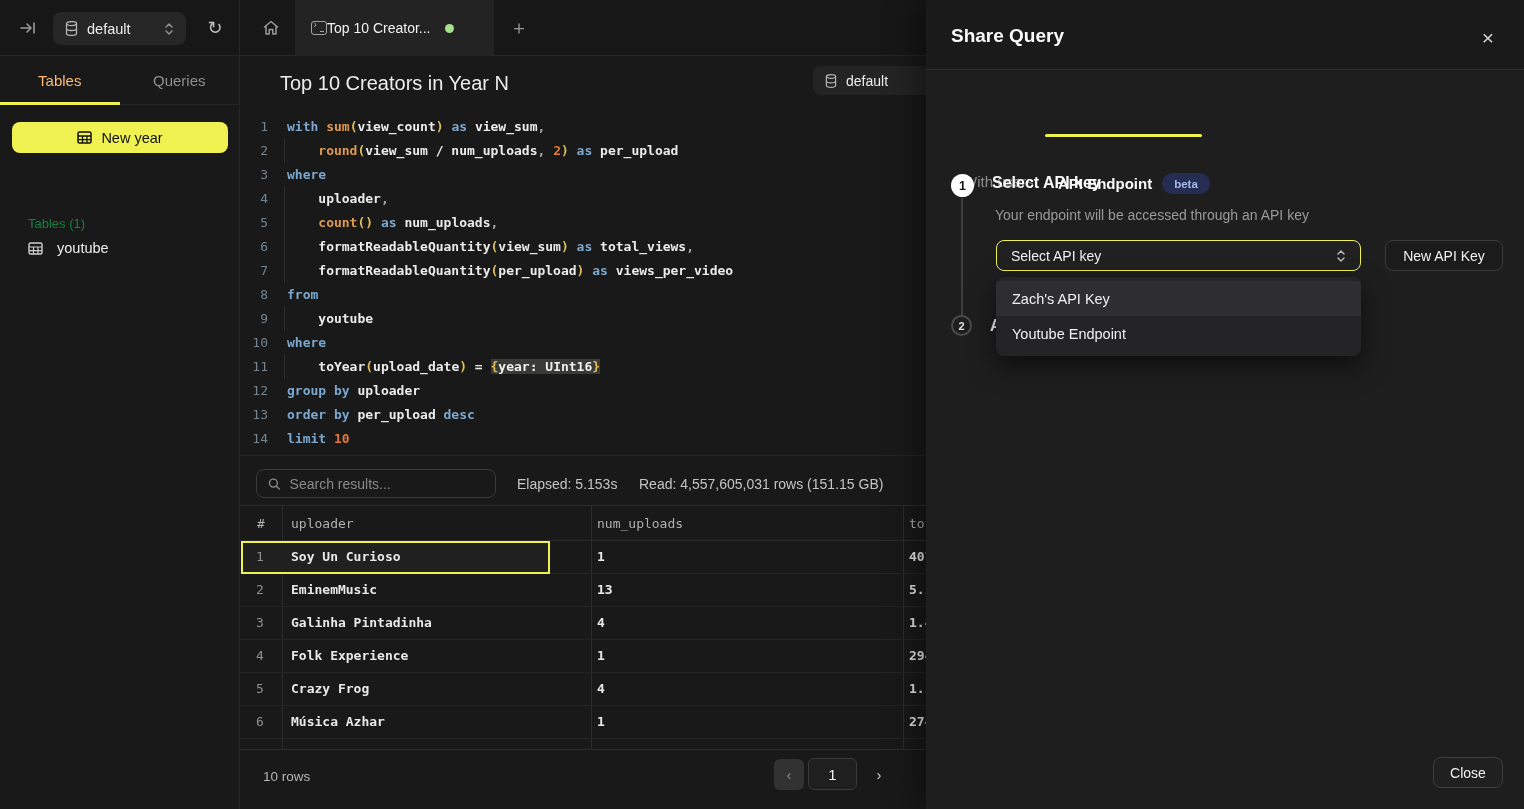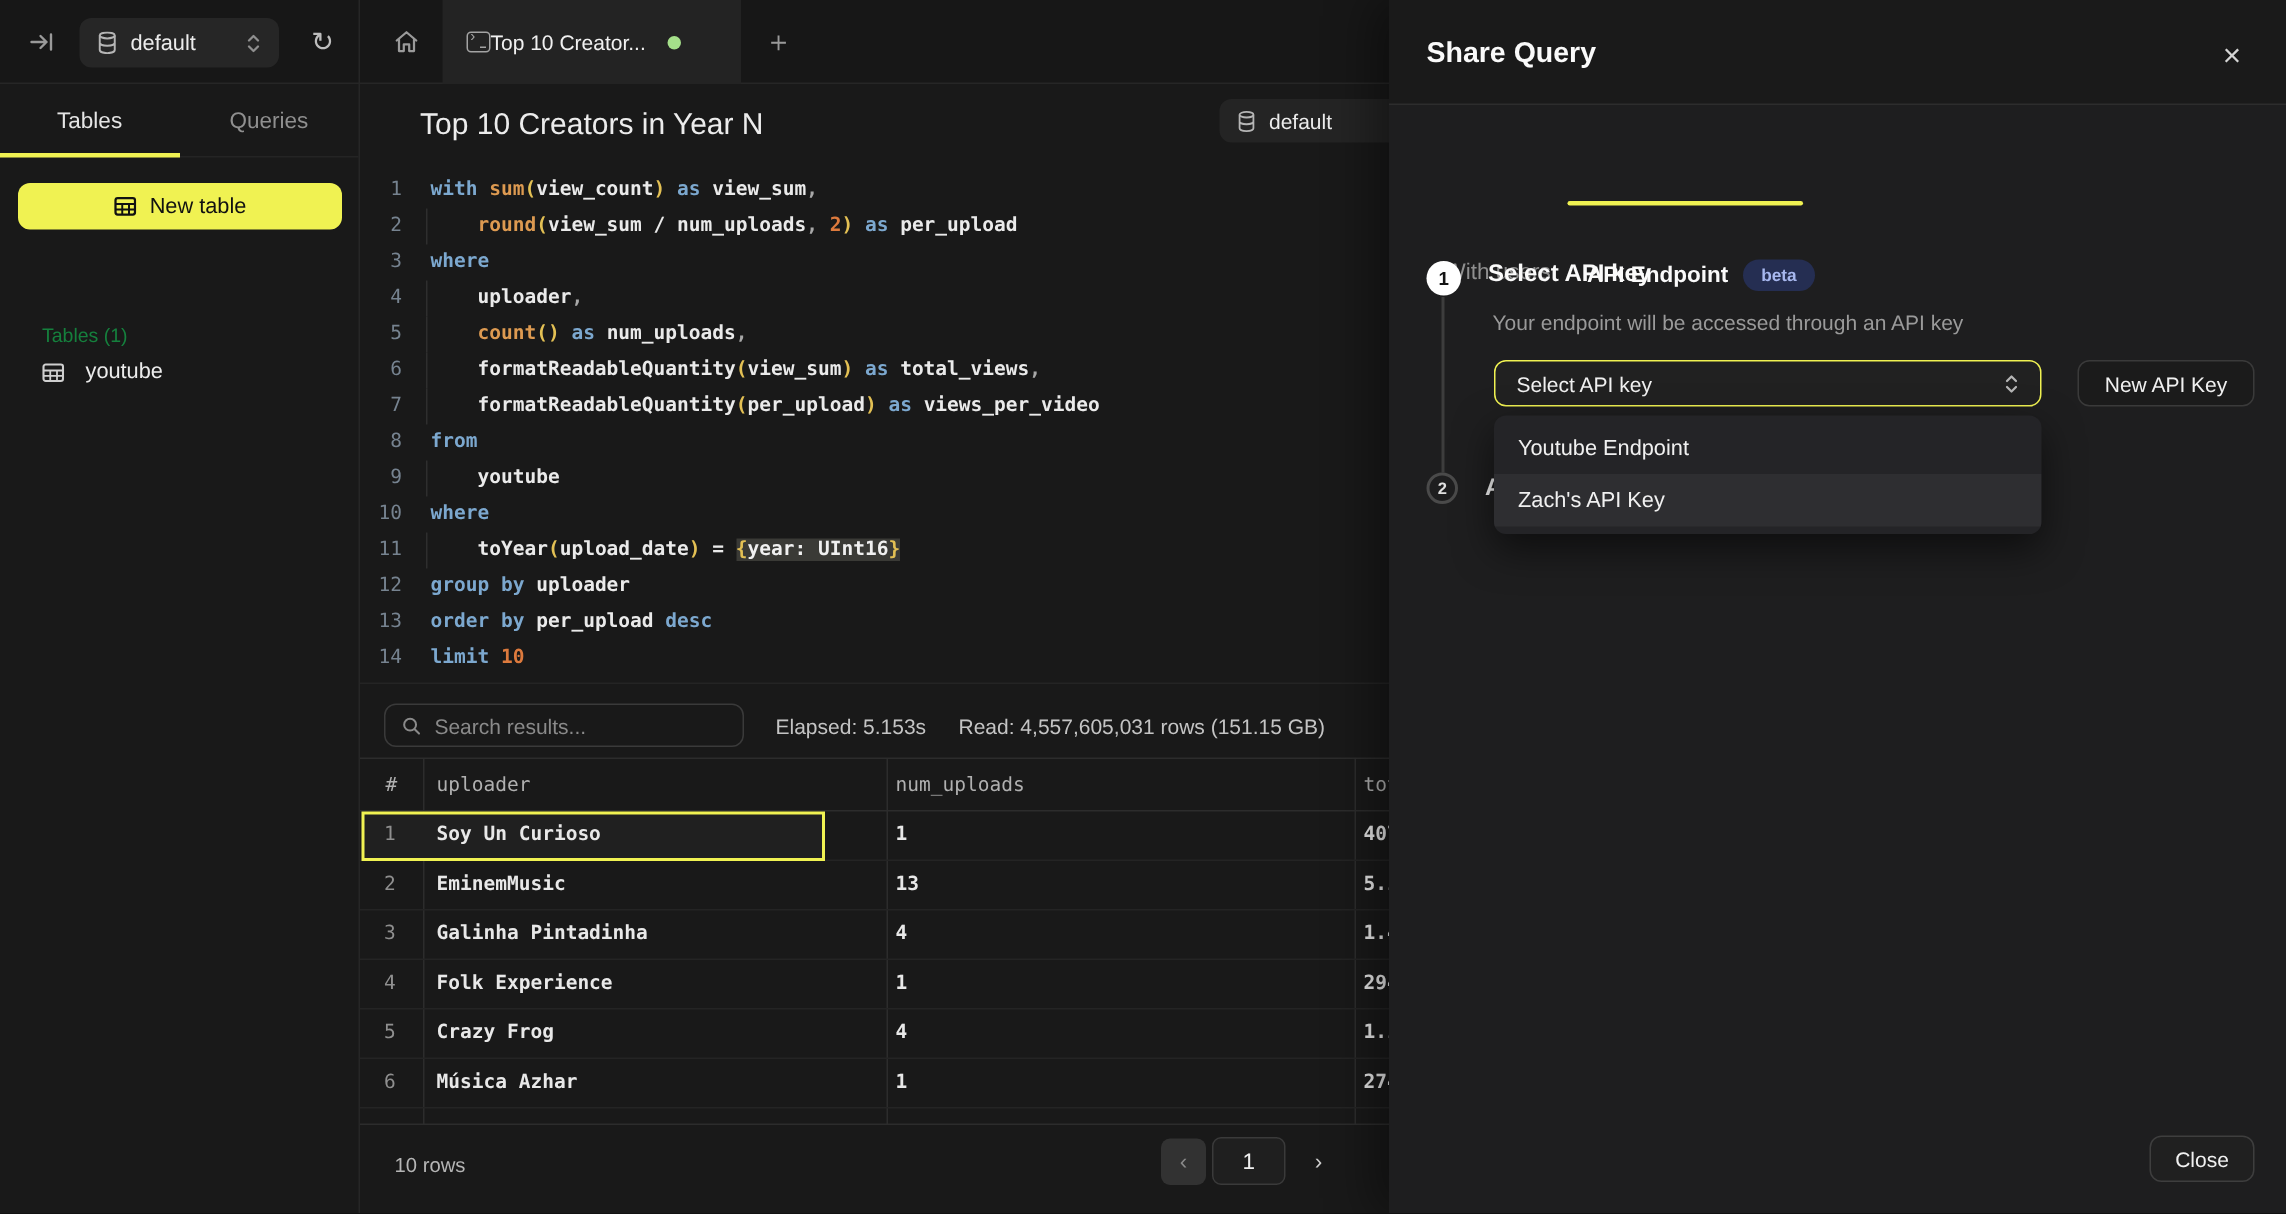--- a/index.html
+++ b/index.html
@@ -25,21 +25,21 @@
   .term-icon { width:16px; height:14px; border:1.5px solid #a3a3a3; border-radius:3px; position:relative; flex:none; }
   .term-icon::before { content:"›"; position:absolute; left:1.5px; top:-3.5px; font-size:10px; color:#a3a3a3; }
   .term-icon::after { content:""; position:absolute; right:2px; bottom:2px; width:4px; height:1.5px; background:#a3a3a3; }
   .tab-label { font-size:14px; font-weight:500; color:#f0f0f0; white-space:nowrap; }
   .tab-dot { width:9px; height:9px; border-radius:50%; margin-left:14px; flex:none; }
   .plus-btn { left:265px; top:14px; width:28px; height:28px; font-size:19px; }
   
   .sidebar { position:absolute; left:0; top:56px; width:240px; bottom:0; background:#191919; border-right:1px solid #262626; }
   .side-tabs { position:relative; height:49px; border-bottom:1px solid #242424; display:flex; }
   .side-tab { width:120px; display:flex; align-items:center; justify-content:center; font-size:15px; color:#8f8f8f; cursor:pointer; position:relative; }
-  .side-tab.active { color:#e5e5e5; font-weight:500; }
+  .side-tab.active { color:#fdba74; font-weight:500; }
   .side-tab.active::after { content:""; position:absolute; left:0; right:0; bottom:-1px; height:3px; background:var(--accent); }
   .new-table-btn { position:absolute; left:12px; top:66px; width:216px; height:31px; border:none; border-radius:8px;
     background:var(--accent); color:#111; font-size:14.5px; font-weight:500; font-family:inherit;
     display:flex; align-items:center; justify-content:center; gap:9px; cursor:pointer; }
   .search-box { position:absolute; display:flex; align-items:center; gap:9px; background:#232323; border-radius:8px; padding:0 11px; }
   .side-search { left:13px; top:114px; width:214px; height:29px; }
   .search-box input { border:none; outline:none; background:transparent; color:#e5e5e5; font-size:14px; font-family:inherit; width:100%; }
   .search-box input::placeholder { color:#8a8a8a; }
   .side-section { position:absolute; left:28px; top:160px; font-size:13px; font-weight:400; color:#15803d; }
   .side-item { position:absolute; left:28px; top:184px; display:flex; align-items:center; gap:14px; cursor:pointer; }
@@ -162,21 +162,21 @@
   <div class="sidebar">
     <div class="side-tabs">
       <div class="side-tab active">Tables</div>
       <div class="side-tab">Queries</div>
     </div>
     <button class="new-table-btn">
       <svg width="15" height="13" viewBox="0 0 15 13">
         <rect x="1" y="1" width="13" height="11" rx="1.5" stroke="#111" stroke-width="1.5" fill="none"></rect>
         <path d="M1 5 H14 M1 8.6 H14 M5.5 5 V12 M10 5 V12" stroke="#111" stroke-width="1.3"></path>
       </svg>
-      <span>New table</span>
+      <span>New year</span>
     </button>
     <div class="side-section">Tables (1)</div>
     <div class="side-item">
       <svg width="15" height="13" viewBox="0 0 15 13">
         <rect x="1" y="1" width="13" height="11" rx="1.5" stroke="#cfcfcf" stroke-width="1.4" fill="none"></rect>
         <path d="M1 5 H14 M1 8.6 H14 M5.5 5 V12 M10 5 V12" stroke="#cfcfcf" stroke-width="1.2"></path>
       </svg>
       <span class="nm">youtube</span>
     </div>
   </div>
@@ -306,19 +306,19 @@
       <svg width="10" height="14" viewBox="0 0 10 14">
         <path d="M2 5 L5 2 L8 5 M2 9 L5 12 L8 9" stroke="#b5b5b5" stroke-width="1.5" fill="none" stroke-linecap="round" stroke-linejoin="round"></path>
       </svg>
     </div>
     <button class="new-key-btn">New API Key</button>
 
     <div class="step-circle step2-c">2</div>
     <div class="step2-partial">A</div>
 
     <div class="dropdown" id="dd-options">
+        <div class="dd-item hover">Zach's API Key</div>
         <div class="dd-item">Youtube Endpoint</div>
-        <div class="dd-item hover">Zach's API Key</div>
       </div>
 
     <button class="close-btn">Close</button>
   </div>
 </div>
 
 </body></html>

